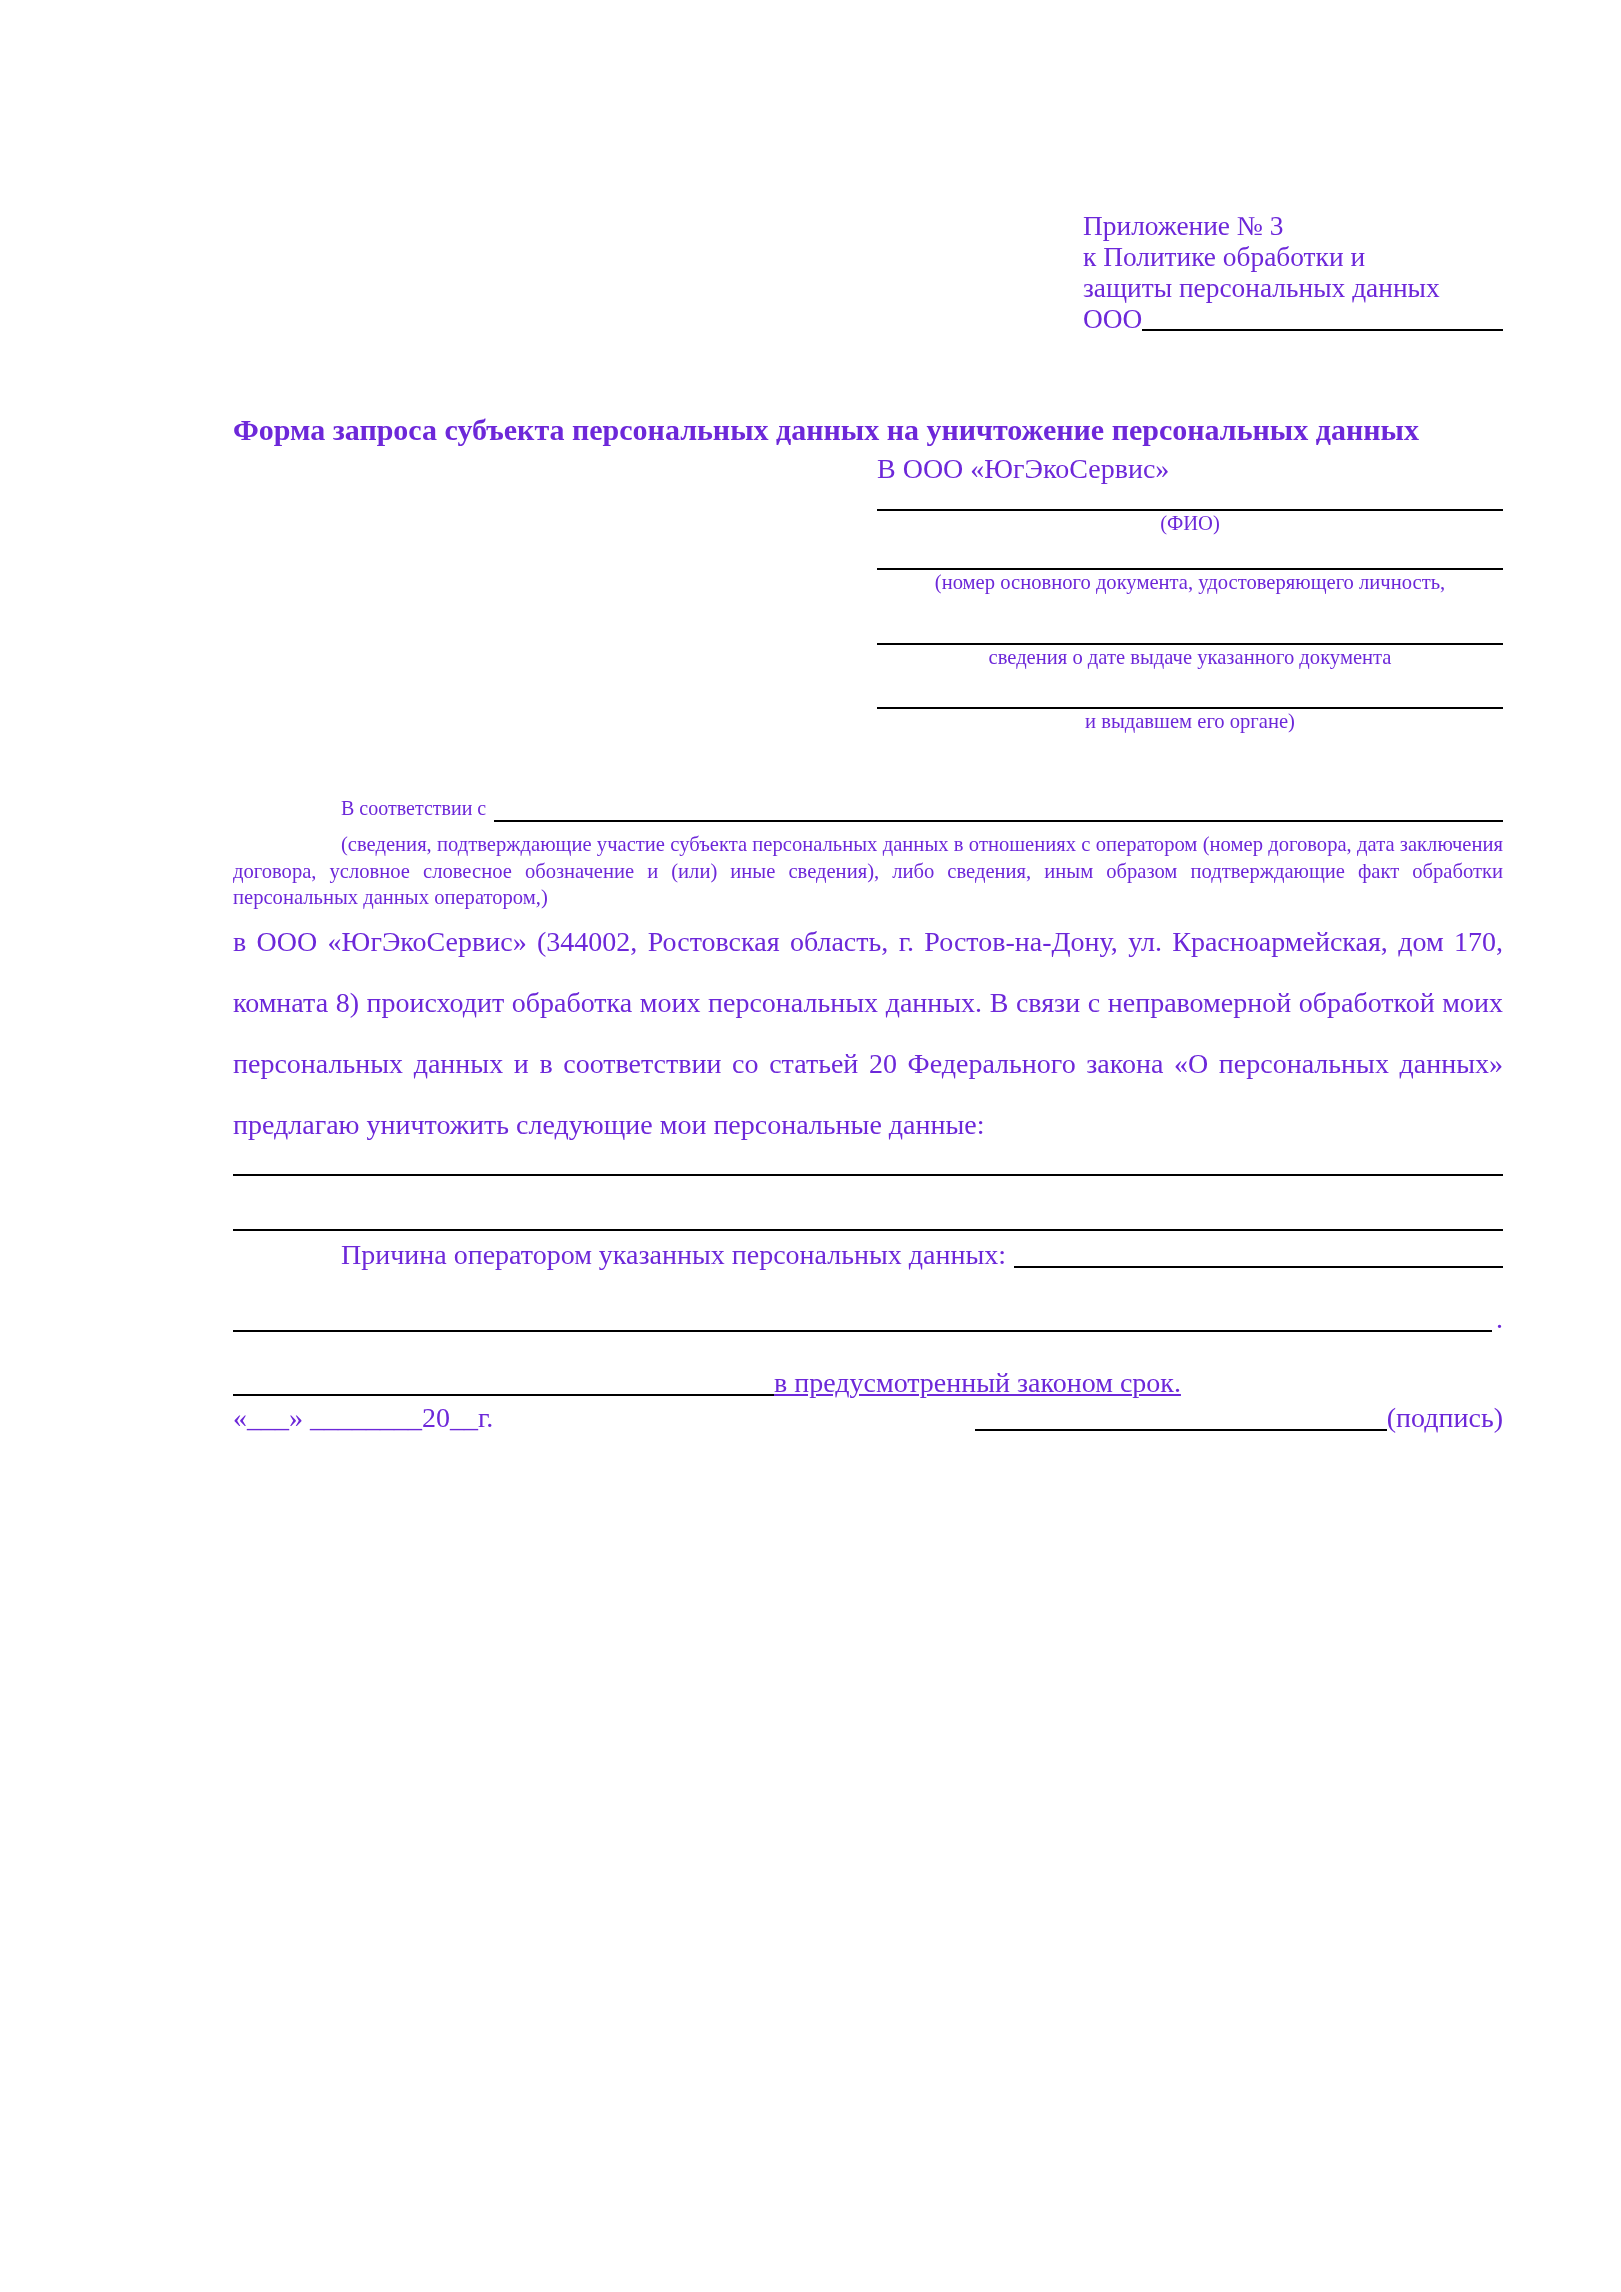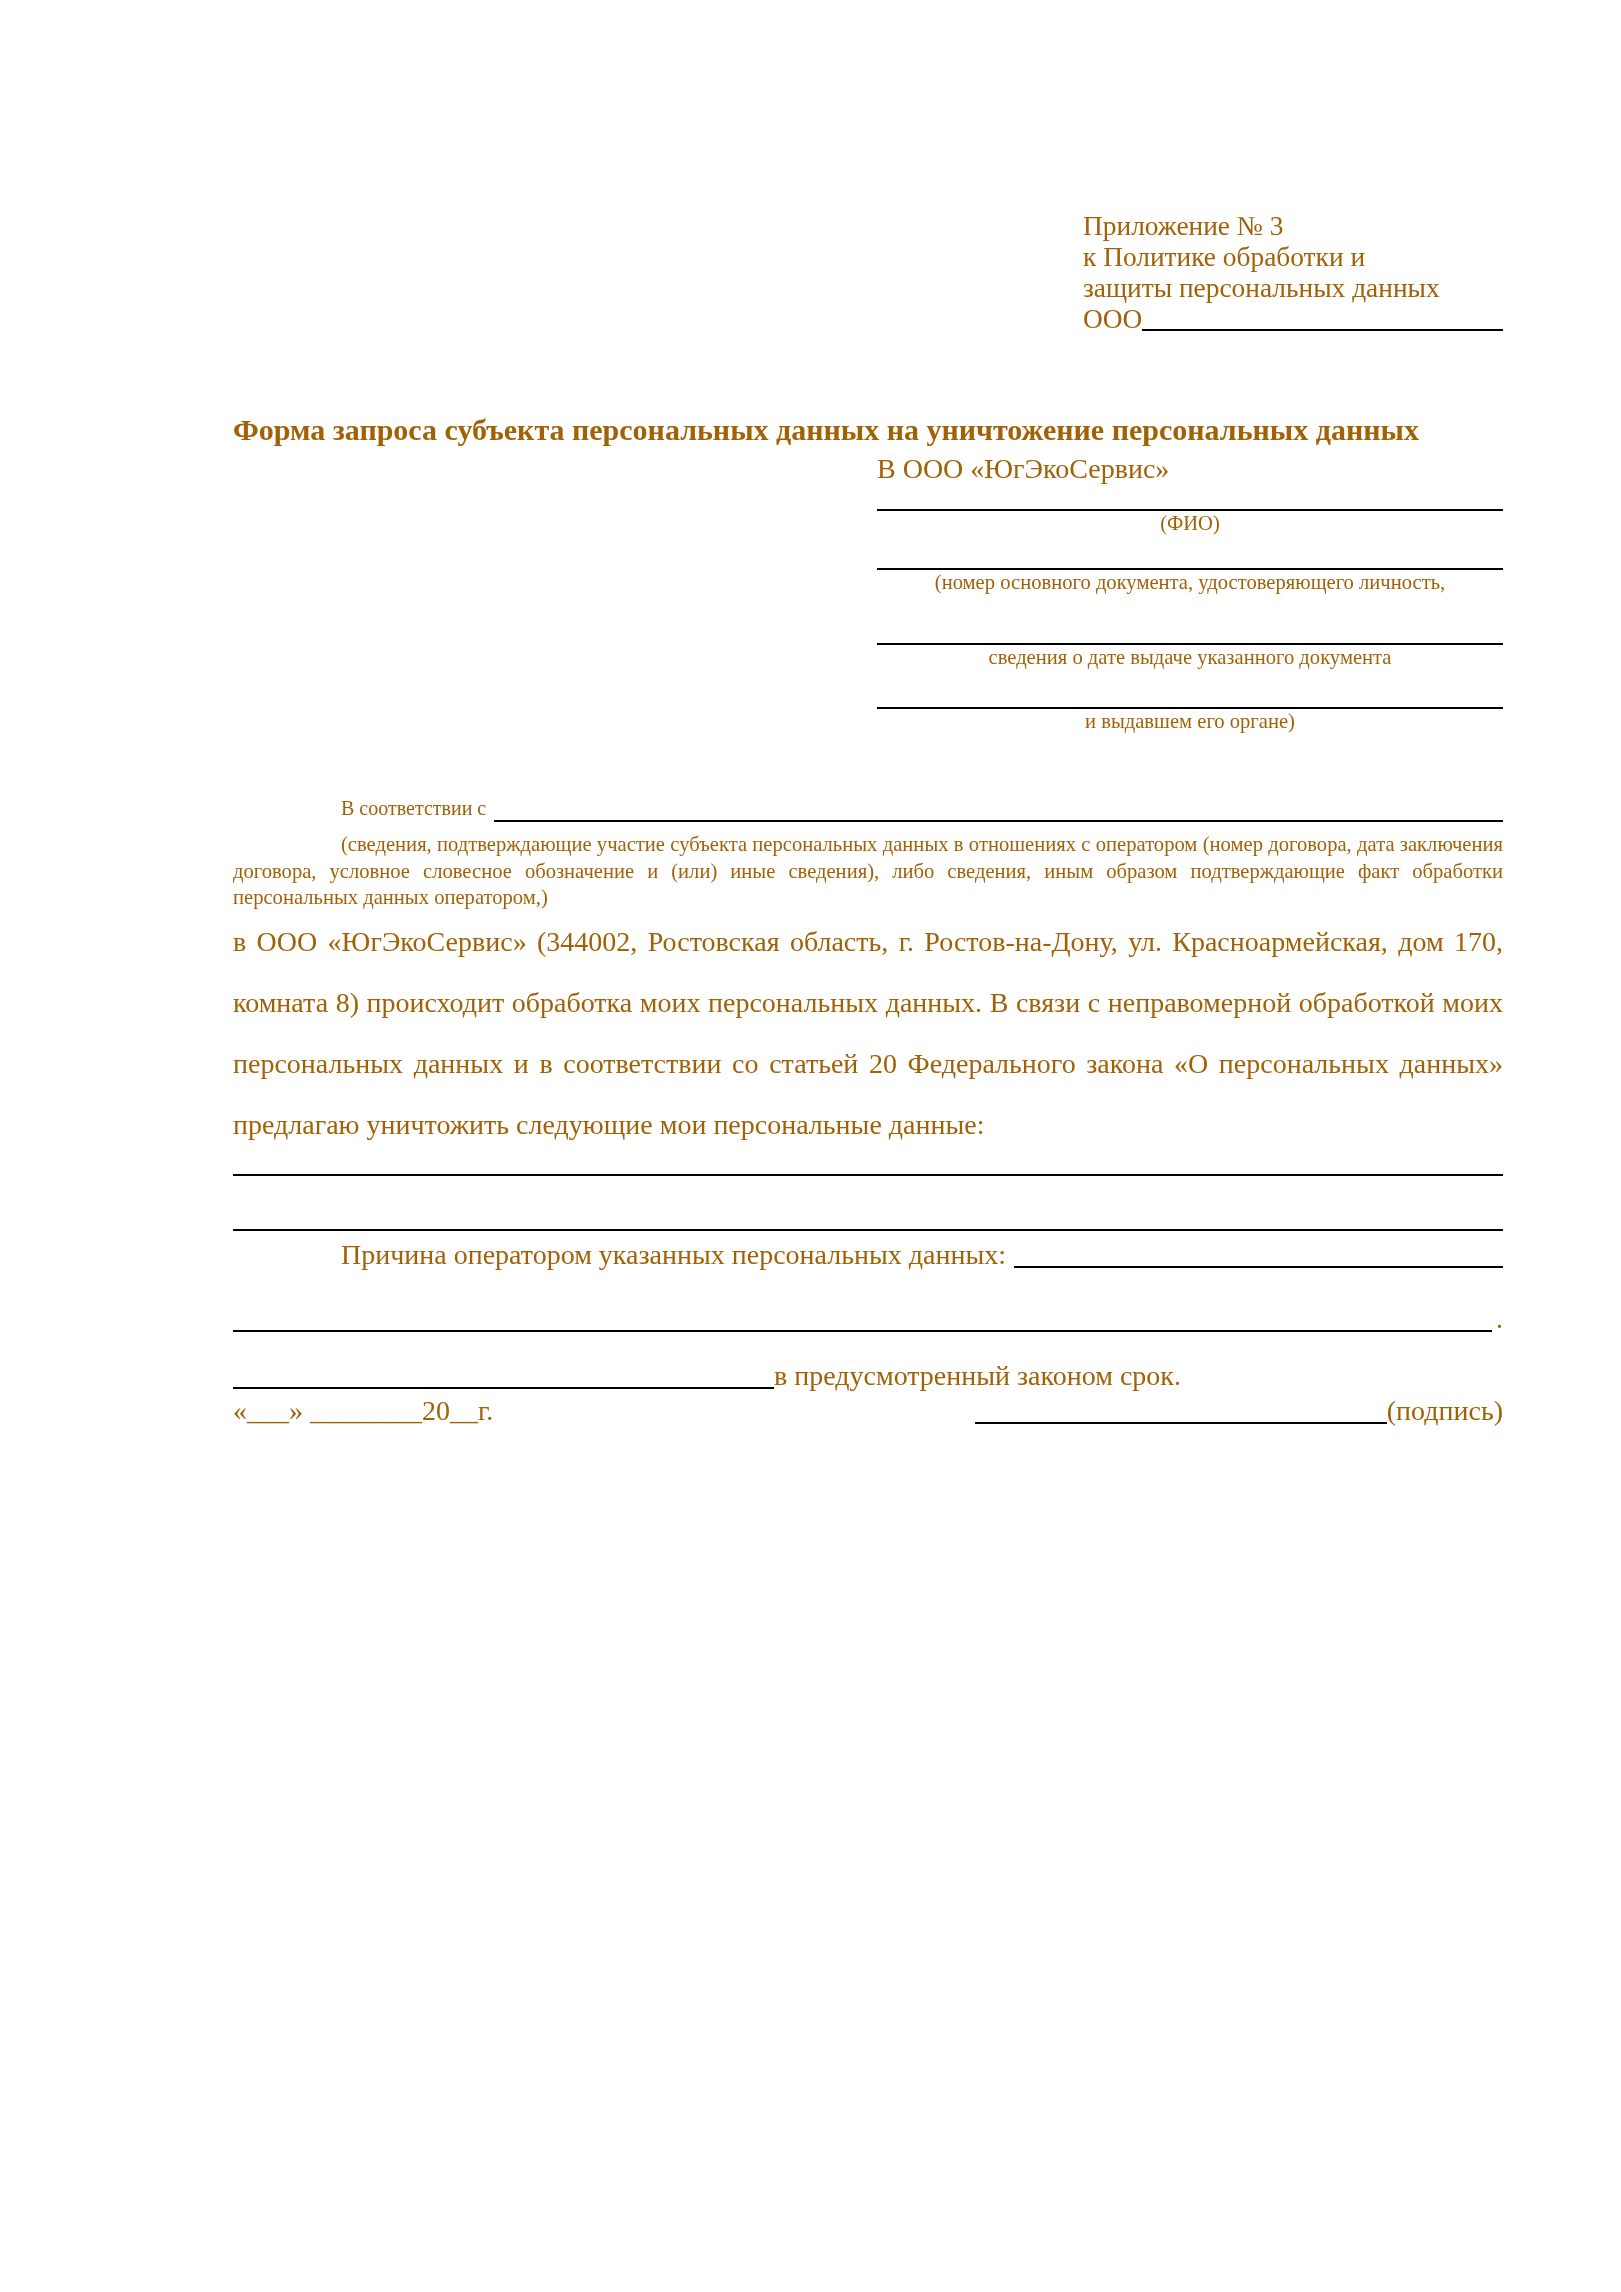--- a/index.html
+++ b/index.html
@@ -2,21 +2,21 @@
 <html><head>
 <meta charset="utf-8">
 <style>
   * { margin:0; padding:0; box-sizing:border-box; }
   html,body { background:#888; }
   .page {
     position:relative;
     width:1621px; height:2293px;
     margin:0 auto;
     background:#ffffff;
-    color:#a16207;
+    color:#6d28d9;
     font-family:"Liberation Serif","DejaVu Serif",serif;
   }
   .content {
     position:absolute;
     left:233px; top:0;
     width:1270px;
   }
   
   .appendix { margin:211px 0 0 850px; width:420px; font-size:27.4px; line-height:31px; }
   .appendix .ooo-row { display:flex; }
@@ -41,21 +41,21 @@
   .b1 { height:21.6px; } .b2 { height:55px; }
   
   .reason-row { margin-top:5.9px; display:flex; font-size:28px; line-height:35px; padding-left:108px; }
   .reason-row .lbl { white-space:nowrap; padding-right:7.8px; }
   
   .period-row { margin-top:29px; display:flex; font-size:28px; line-height:35px; }
   .period-row .dot { padding-left:3.9px; }
   
   .answer { margin-top:9.8px; font-size:28px; line-height:61px; text-indent:108px; text-align:justify; text-align-last:justify; }
   
-  .tail-row { margin-top:22px; display:flex; font-size:28px; line-height:35px; }
+  .tail-row { margin-top:29px; display:flex; font-size:28px; line-height:35px;text-decoration:underline; }
   .lead-line { width:541px; border-bottom:2px solid #000; margin-bottom:3.9px; }
   
   .footer-row { display:flex; font-size:28px; line-height:35px; align-items:flex-end; }
   .footer-spacer { flex:1 1 auto; }
   .sig-line { width:412px; border-bottom:2px solid #000; margin-bottom:3.9px; }
 </style>
 </head>
 <body>
 
 <div class="page">

